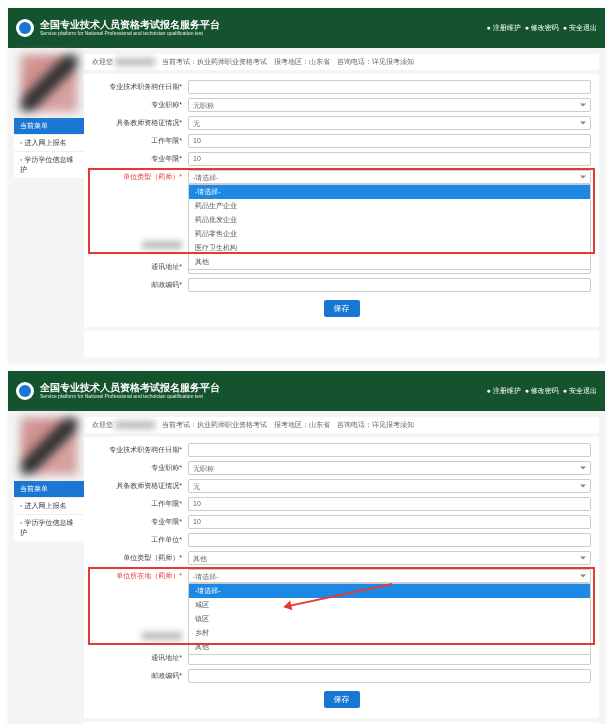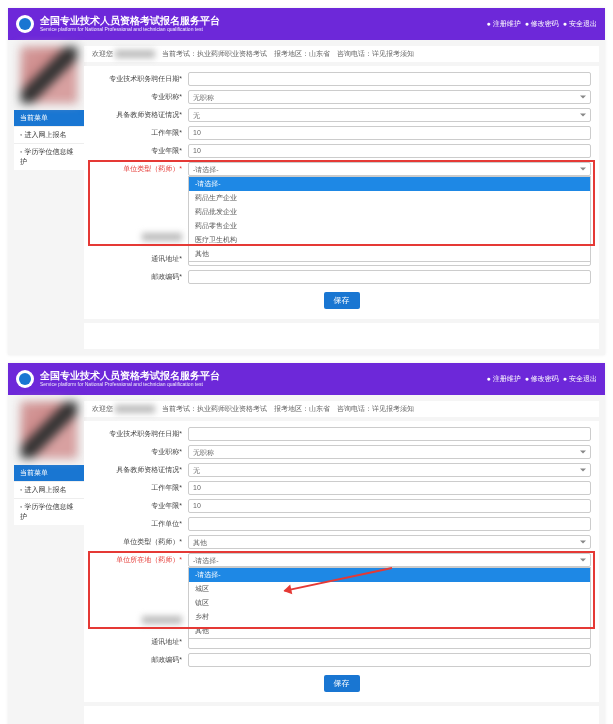--- a/index.html
+++ b/index.html
@@ -8,22 +8,22 @@
     background: #fff;
     font-size: 8px;
     width: 613px;
   }
   .app {
     margin: 8px;
     box-shadow: 0 0 3px rgba(0,0,0,0.08);
     background: #f5f5f5;
   }
   .topbar {
-    height: 32px;
-    background: #6d28d9;
+    height: 40px;
+    background: #14532d;
     color: #fff;
     display: flex;
     align-items: center;
     padding: 0 8px;
   }
   .logo-circ {
     width: 18px;
     height: 18px;
     border-radius: 50%;
     background: #fff;

